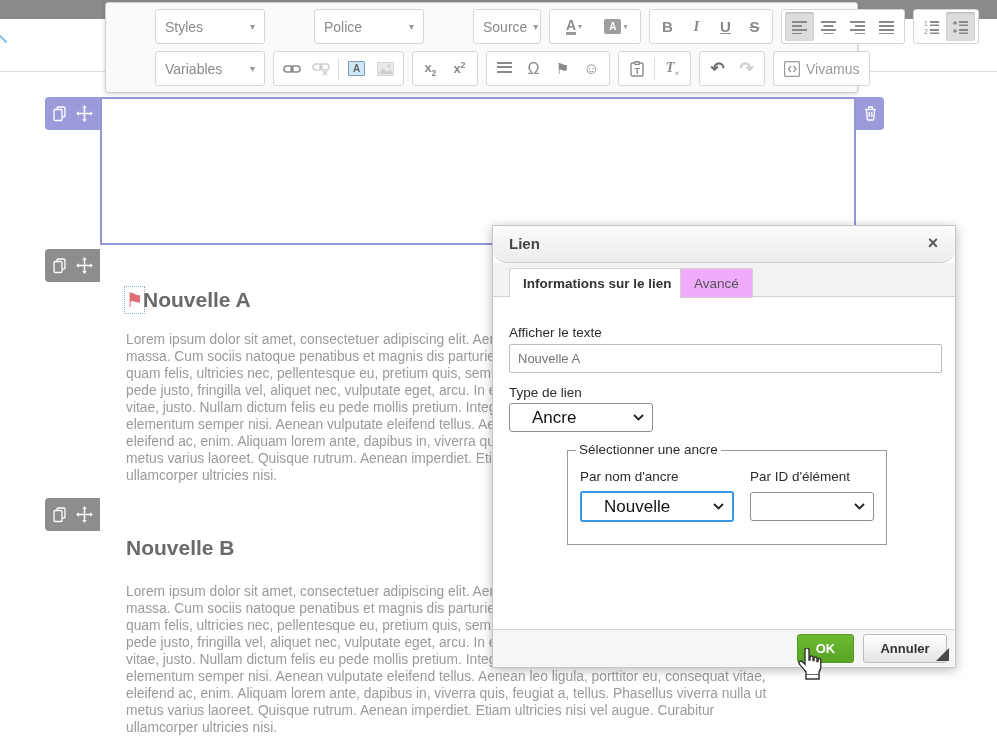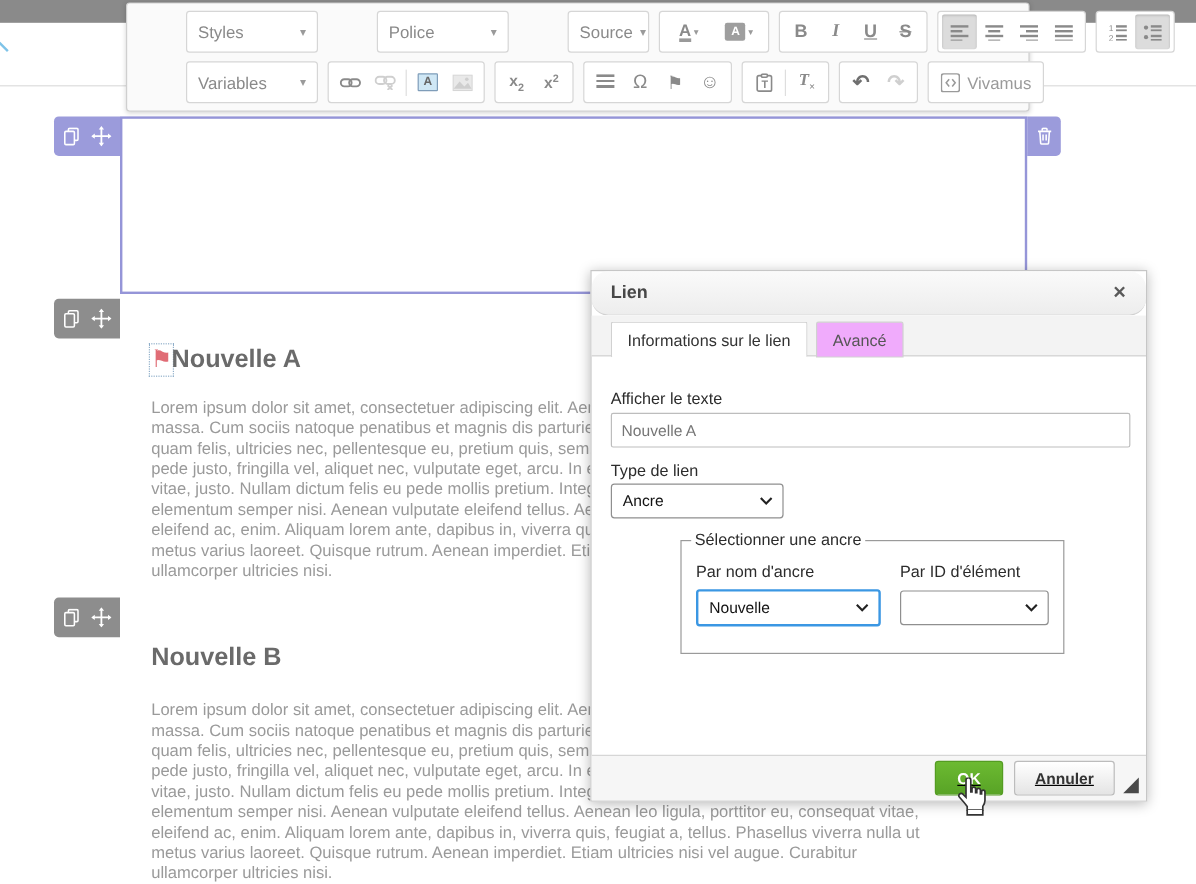--- a/index.html
+++ b/index.html
@@ -70,35 +70,35 @@
             border:1px solid #c6c6c6; box-shadow:0 2px 10px rgba(0,0,0,.28); z-index:10; }
   .dlg-header { position:absolute; left:0; top:0; width:100%; height:37px;
                 background:linear-gradient(#fafafa,#ededed); border-bottom:1px solid #d1d1d1;border-radius:14px; }
   .dlg-title { position:absolute; left:16px; top:9px; font-size:15px; font-weight:bold; color:#474747; }
   .dlg-close { position:absolute; right:12px; top:7px; font-size:18px; font-weight:bold; color:#595959; width:20px; height:20px;
                display:flex; align-items:center; justify-content:center; }
   .dlg-tabstrip { position:absolute; left:0; top:37px; width:100%; height:34px; background:#f3f3f3;
                   border-bottom:1px solid #d1d1d1; }
   .dlg-tab { position:absolute; top:5px; height:30px; display:flex; align-items:center; padding:0 13px;
              font-size:13.5px; border:1px solid #d1d1d1; border-radius:2px 2px 0 0; }
-  .dlg-tab.active { background:#fff; border-bottom:1px solid #fff; color:#333; left:16px; }
+  .dlg-tab.active { background:#fff; border-bottom:1px solid #fff; color:#333; left:16px;font-weight:bold; }
   .dlg-tab.inactive { background:#f0abfc; color:#555; left:187px; }
   .dlg-label { font-size:13.5px; color:#2c2c2c; }
   .dlg-input { position:absolute; left:16px; top:118px; width:433px; height:29px; border:1px solid #bdbdbd;
                border-radius:2px; font-size:13px; color:#757575; padding:0 8px;
                font-family:"Liberation Sans", sans-serif; background:#fff; }
   .fake-select { border:1px solid #8f8f8f; border-radius:3px; background:#fff; height:29px;
-                 display:flex; align-items:center; justify-content:space-between; padding:0 8px 0 9px;
-                 font-size:13px; color:#111; }
+                 display:flex; align-items:center; justify-content:space-between; padding:0 8px 0 22px;
+                 font-size:17px; color:#111; }
   .fake-select.focused { border:2px solid #3b97e3; height:31px; }
   .fieldset { position:absolute; left:74px; top:224px; width:320px; height:95px; border:1px solid #9a9a9a; }
   .legend { position:absolute; left:8px; top:-9px; background:#fff; padding:0 3px; font-size:13.5px; color:#2c2c2c; }
   .dlg-footer { position:absolute; left:0; bottom:0; width:100%; height:38px; background:#f6f6f6;
                 border-top:1px solid #d6d6d6; display:flex; align-items:center; justify-content:flex-end;
-                gap:9px; padding-right:26px;text-decoration:underline; }
+                gap:9px; padding-right:8px; }
   .btn { height:29px; border-radius:3px; font-size:13px; font-weight:bold; display:flex;
          align-items:center; justify-content:center; font-family:"Liberation Sans", sans-serif; }
   .btn-ok { width:57px; background:linear-gradient(#6cba31,#58a326); border:1px solid #549c22; color:#fff; }
   .btn-cancel { width:84px; background:linear-gradient(#ffffff,#e4e4e4); border:1px solid #bcbcbc; color:#333; }
   .resize-corner { position:absolute; right:6px; bottom:6px; width:0; height:0;
                    border-left:13px solid transparent; border-bottom:13px solid #4a4a4a; }
   .cursor { left:796px; top:648px; z-index:20; }
 </style>
 </head>
 <body>

